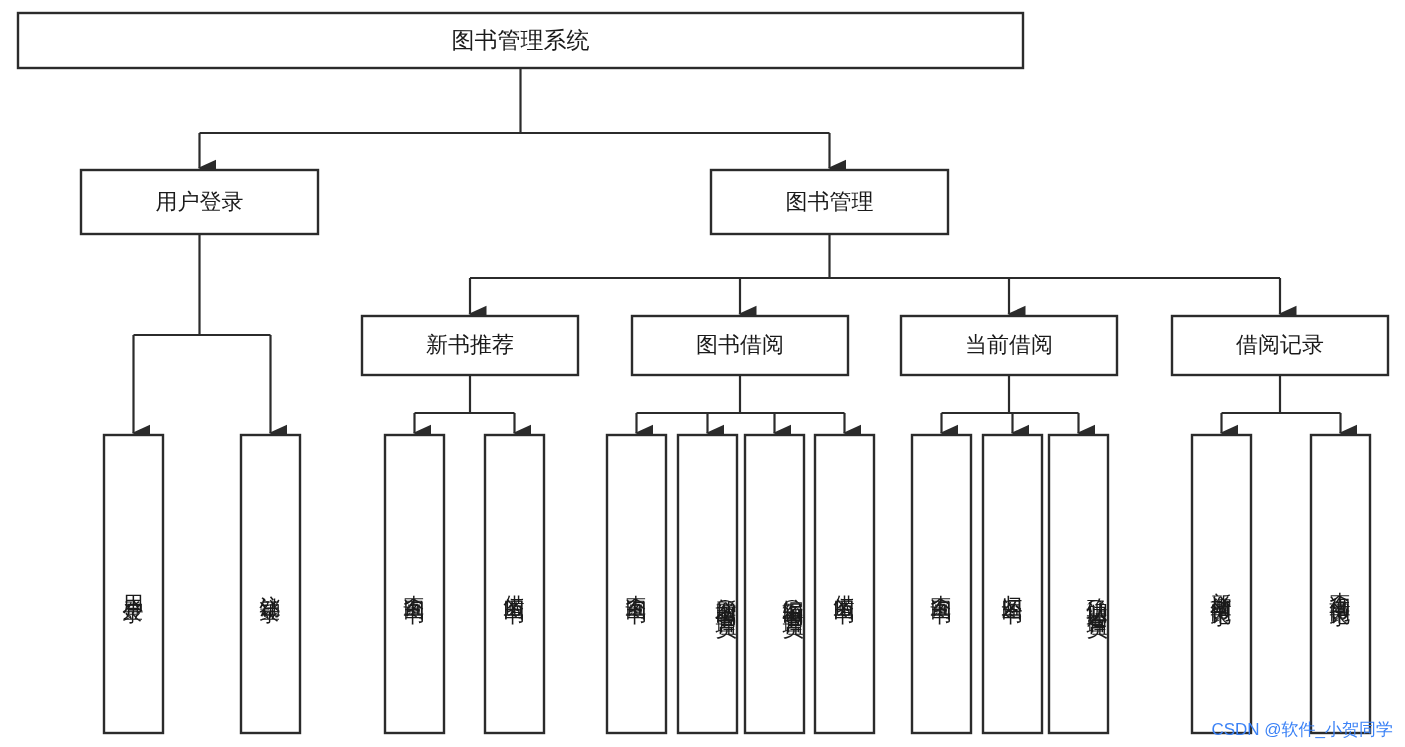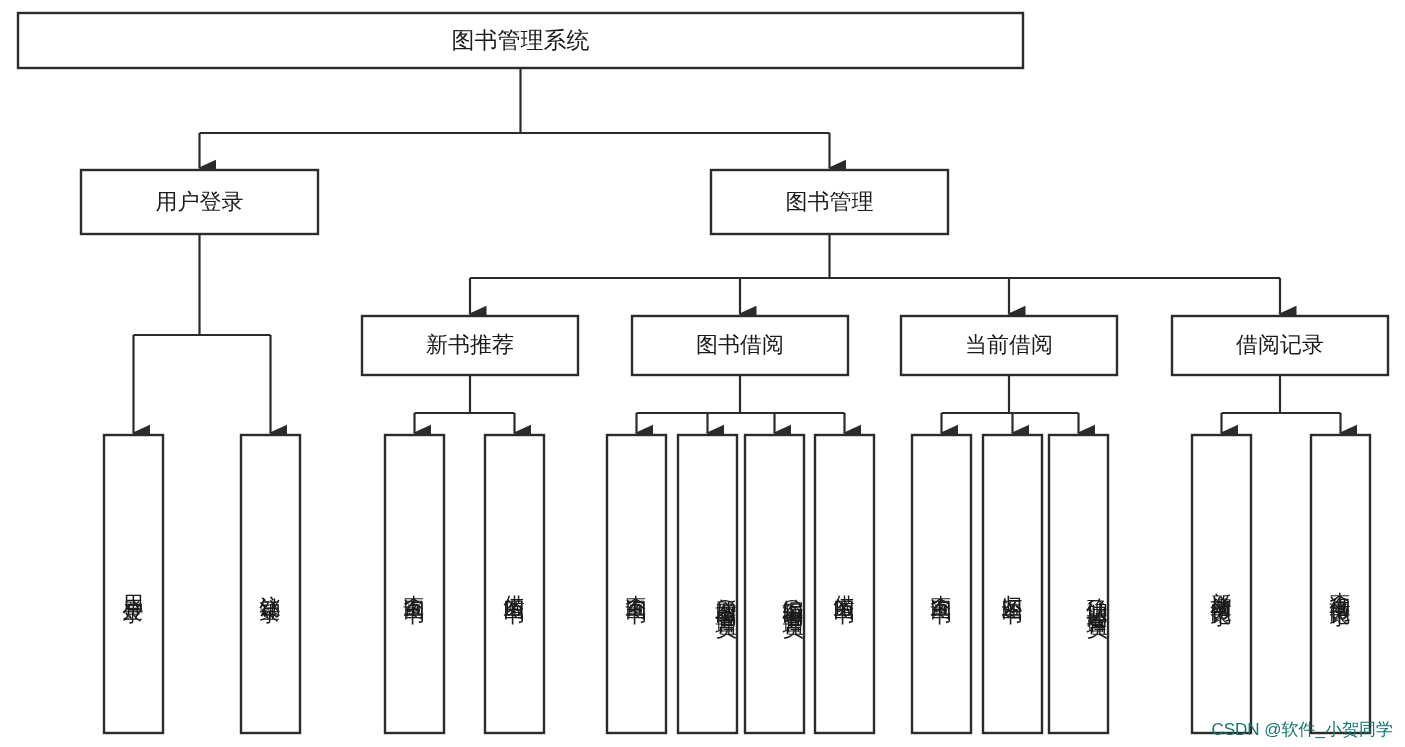--- a/index.html
+++ b/index.html
@@ -65,21 +65,21 @@
   }
   .vlabel.centered {
     align-items: center;
   }
   .watermark {
     position: absolute;
     right: 12px;
     bottom: 6px;
     font-family: "Liberation Sans", "DejaVu Sans", sans-serif;
     font-size: 17px;
-    color: #0f766e;
+    color: #3b82f6;
     white-space: nowrap;
   }
 </style>
 </head>
 <body>
 
 <div id="diagram-root">
 
   <svg class="canvas" viewBox="0 0 1405 747">
     <defs>

